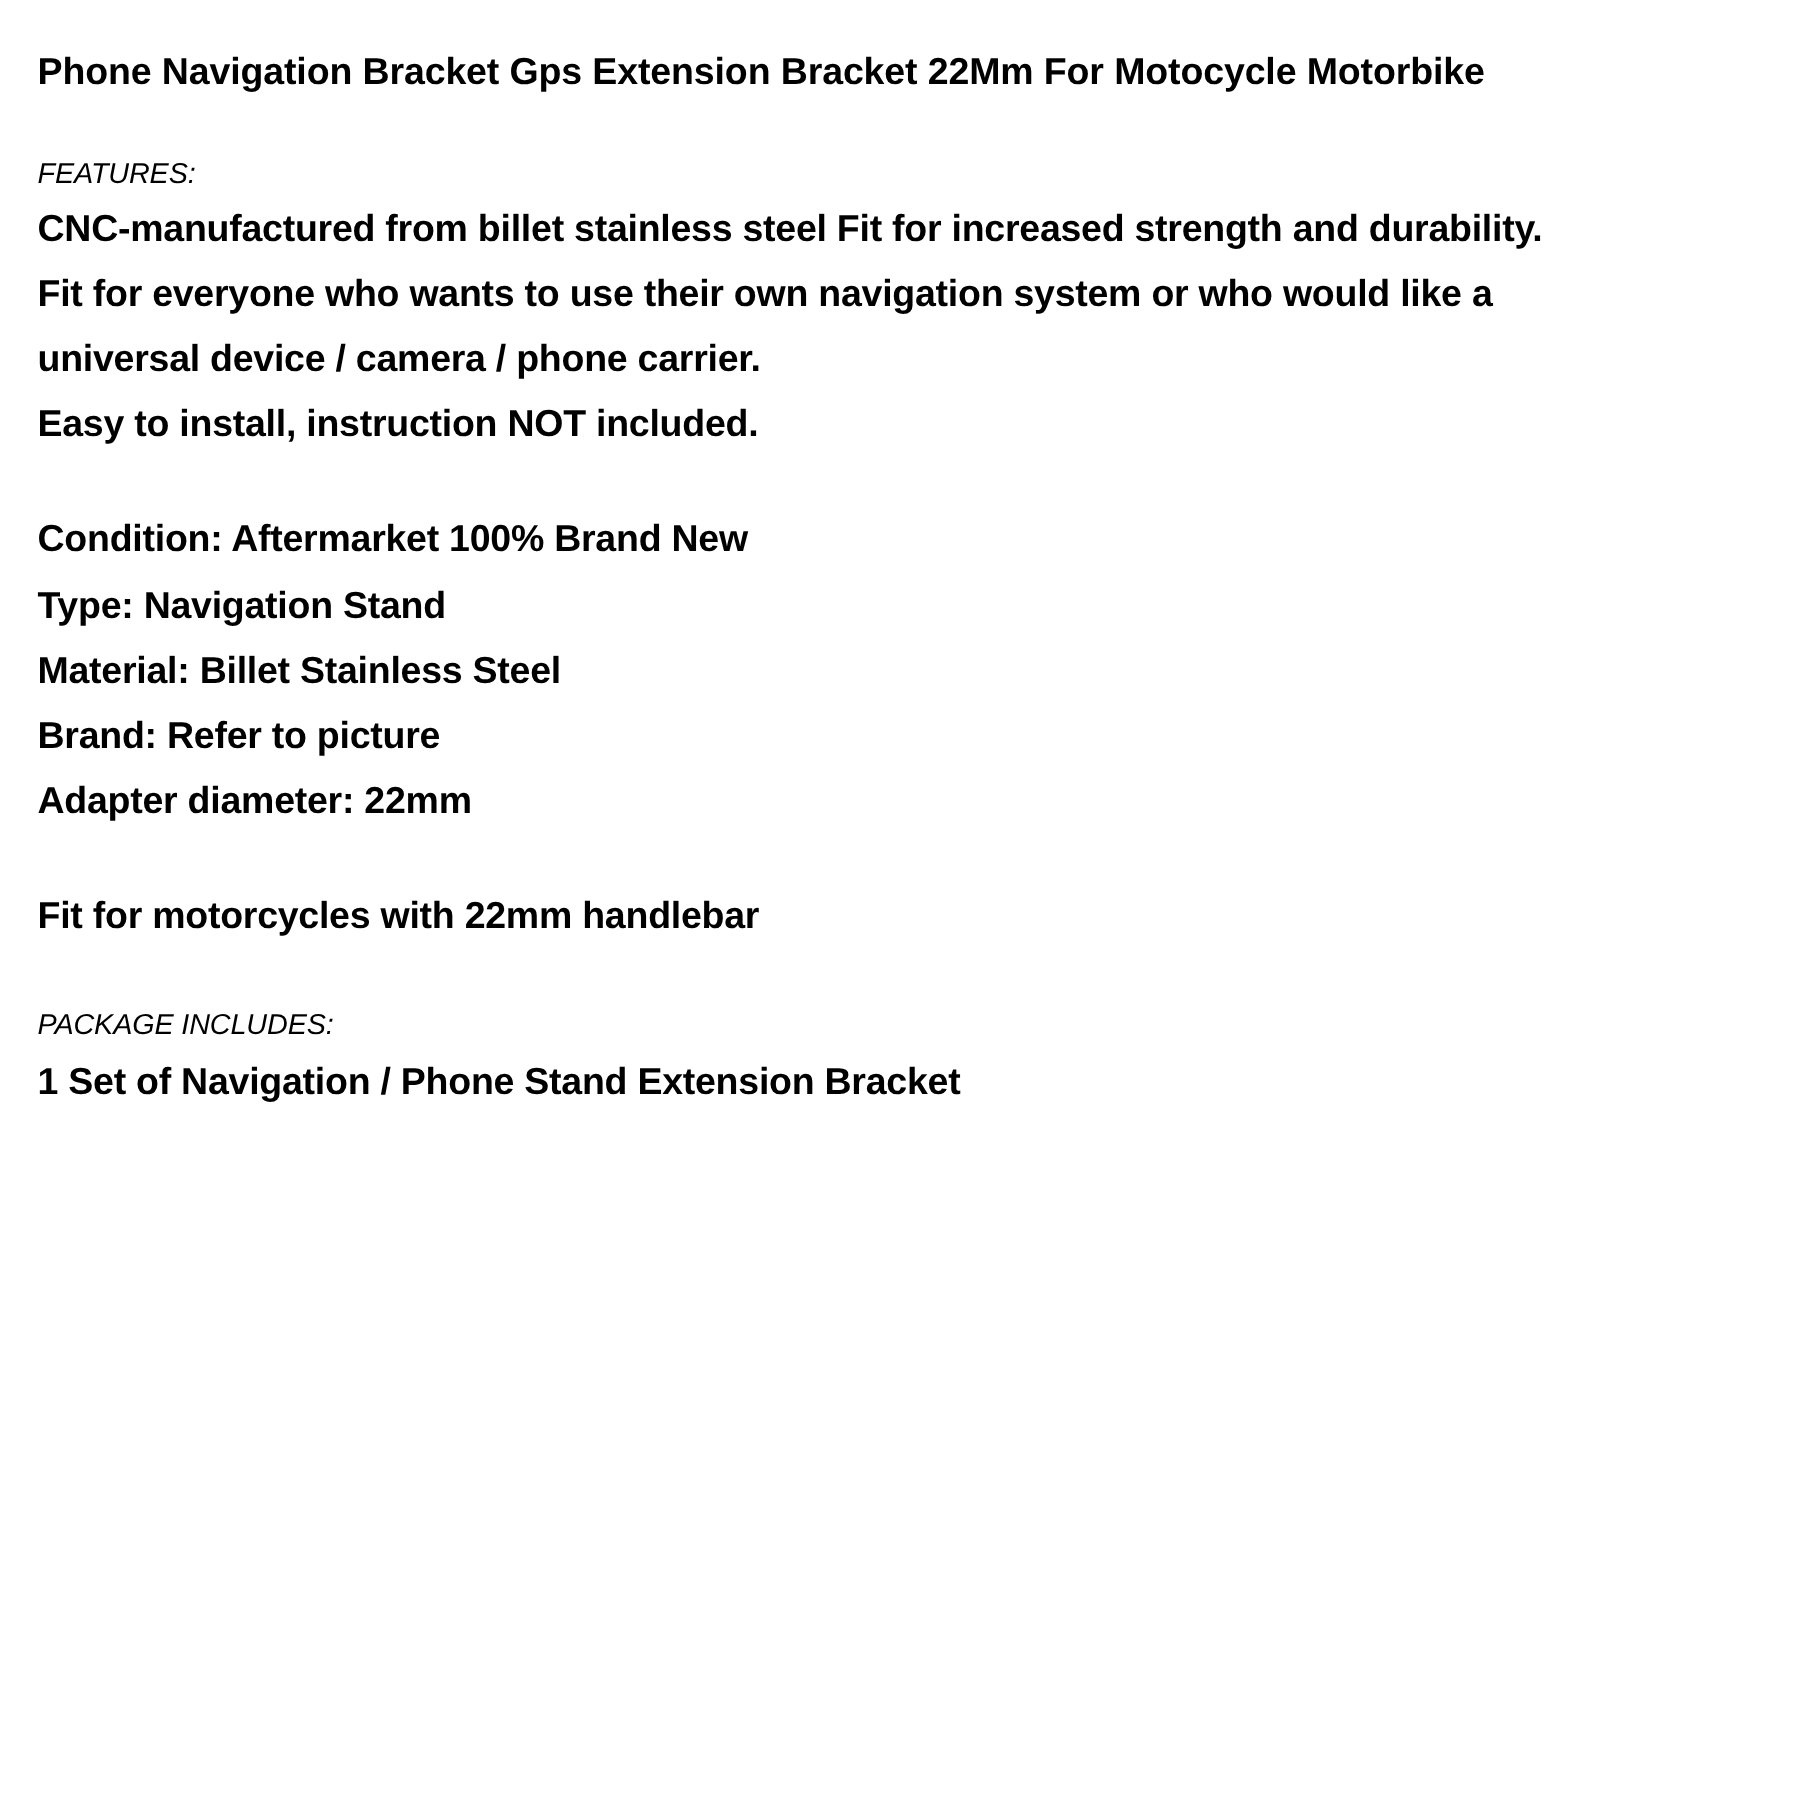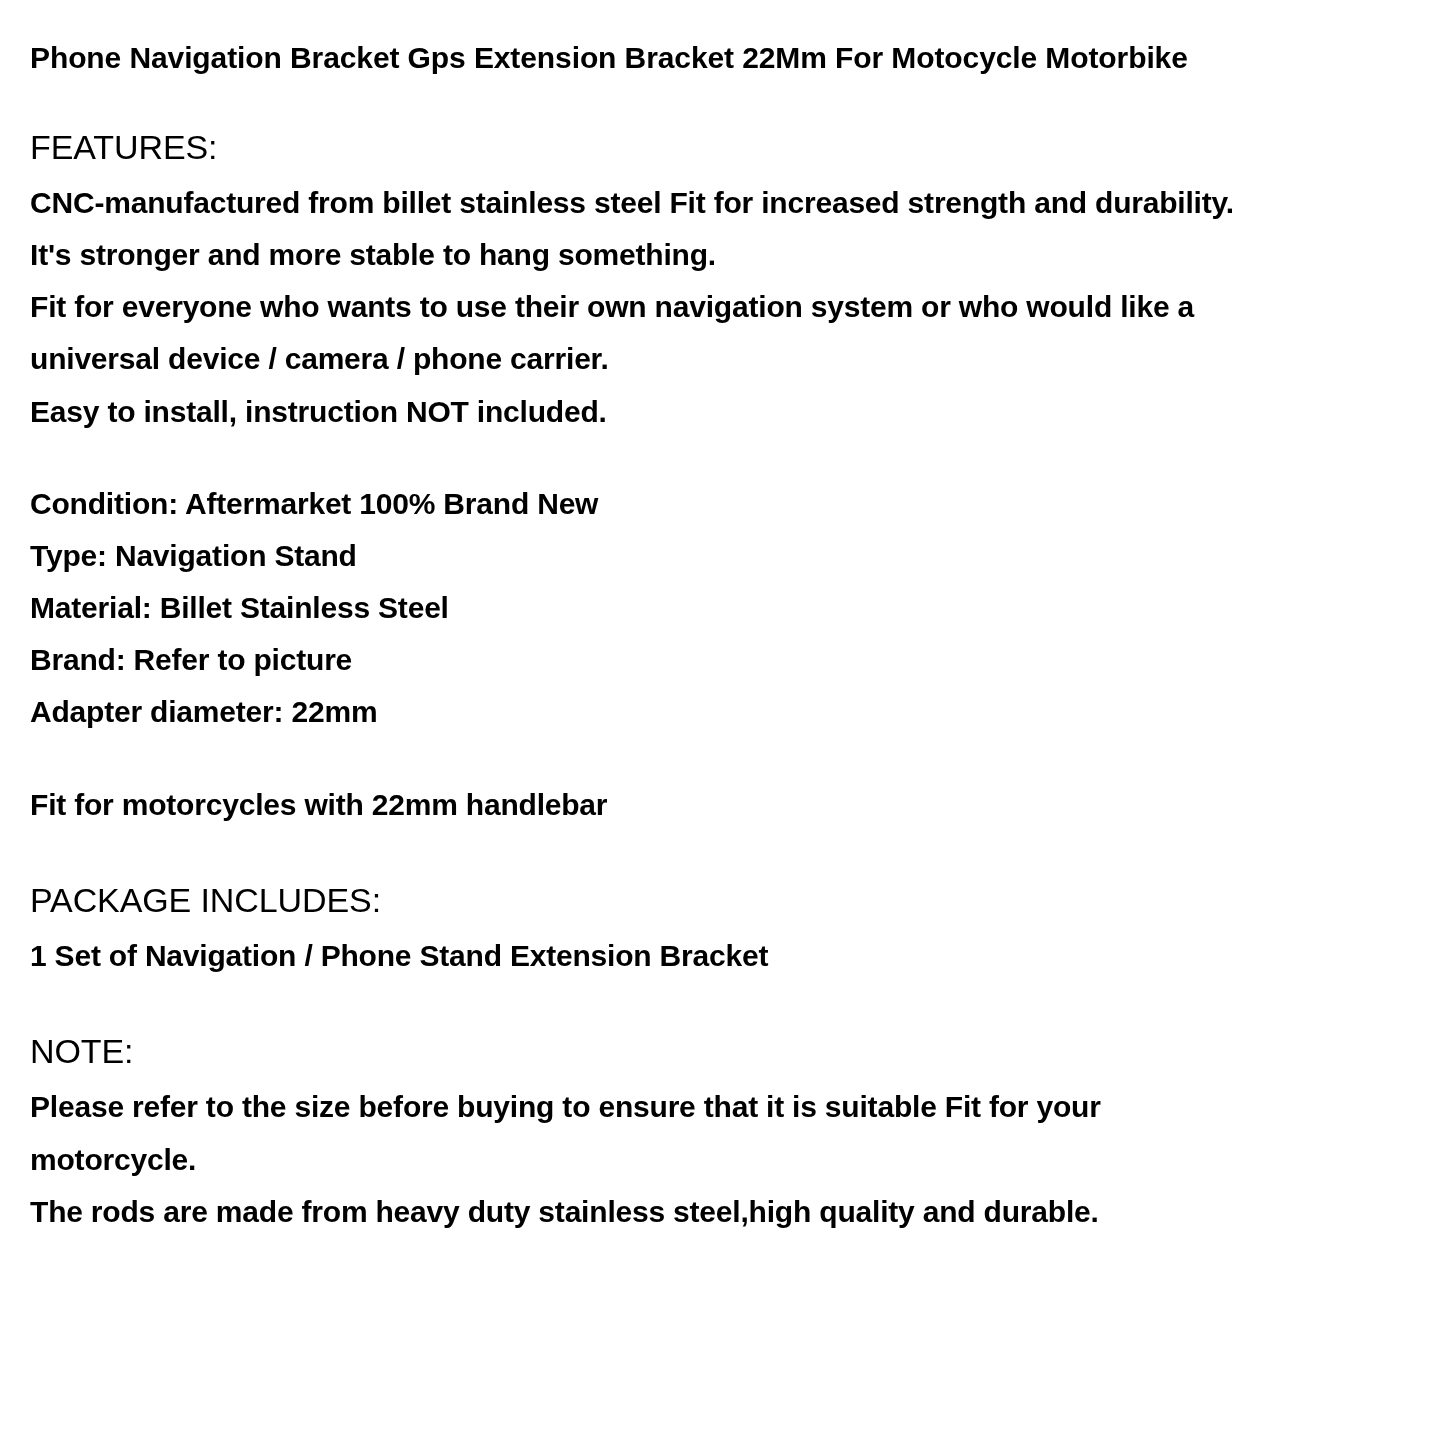--- a/index.html
+++ b/index.html
@@ -24,44 +24,44 @@
     font-size: 30px;
     font-weight: bold;
     line-height: 1.32;
     letter-spacing: -0.1px;
     margin: 0 0 0 0;
   }
   .section {
     margin-top: 40px;
   }
   .heading {
-    font-size: 34px;
+    font-size: 23px;
     font-weight: normal;
     line-height: 1.74;
     letter-spacing: -0.1px;
+    font-style: italic;
   }
   .line {
     font-size: 30px;
     font-weight: bold;
     line-height: 1.74;
     letter-spacing: -0.2px;
     white-space: pre-wrap;
   }
 </style>
 </head>
 <body>
 
 <div class="page">
 
   <div class="title">Phone Navigation Bracket Gps Extension Bracket 22Mm For Motocycle Motorbike</div>
 
   <div class="section">
     <div class="heading">FEATURES:</div>
     <div class="line">CNC-manufactured from billet stainless steel Fit for increased strength and durability.</div>
-    <div class="line">It's stronger and more stable to hang something.</div>
     <div class="line">Fit for everyone who wants to use their own navigation system or who would like a universal device / camera / phone carrier.</div>
     <div class="line">Easy to install, instruction NOT included.</div>
   </div>
 
   <div class="section">
     <div class="line">Condition: Aftermarket 100% Brand New</div>
     <div class="line">Type: Navigation Stand</div>
     <div class="line">Material: Billet Stainless Steel</div>
     <div class="line">Brand: Refer to picture</div>
     <div class="line">Adapter diameter: 22mm</div>
@@ -69,19 +69,14 @@
 
   <div class="section">
     <div class="line">Fit for motorcycles with 22mm handlebar</div>
   </div>
 
   <div class="section">
     <div class="heading">PACKAGE INCLUDES:</div>
     <div class="line">1 Set of Navigation / Phone Stand Extension Bracket</div>
   </div>
 
-  <div class="section">
-    <div class="heading">NOTE:</div>
-    <div class="line">Please refer to the size before buying to ensure that it is suitable Fit for your motorcycle.</div>
-    <div class="line">The rods are made from heavy duty stainless steel,high quality and durable.</div>
-  </div>
 
 </div>
 
 </body></html>

